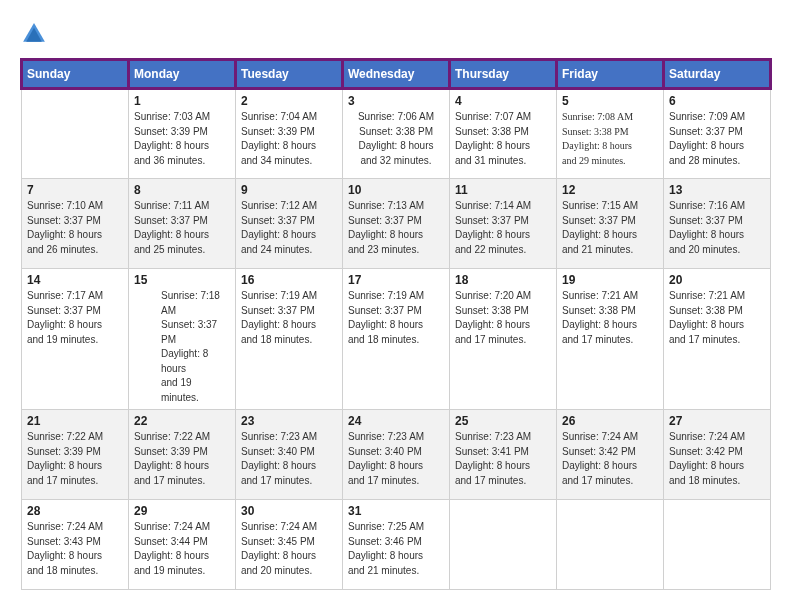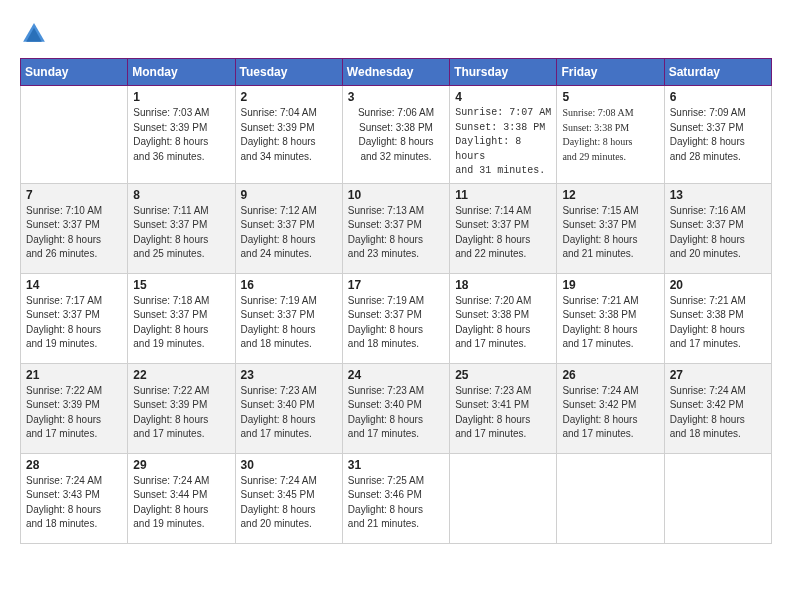--- a/index.html
+++ b/index.html
@@ -50,21 +50,21 @@
       border-collapse: collapse;
       font-size: 11px;
     }
     thead tr th {
       background-color: #4472c4;
       color: #fff;
       padding: 6px 4px;
       text-align: left;
       font-size: 12px;
       font-weight: bold;
-      border: 1px solid #701a75;
+      border: 3px solid #701a75;
     }
     tbody tr td {
       vertical-align: top;
       padding: 4px 5px;
       border: 1px solid #d0d0d0;
       min-height: 80px;
       height: 90px;
       width: 14.28%;
       background: #fff;
     }
@@ -139,21 +139,21 @@
         </td>
         <td>
           <div class="day-number">3</div>
           <div class="day-info" style="white-space: pre-line; text-align: center;">Sunrise: 7:06 AM
 Sunset: 3:38 PM
 Daylight: 8 hours
 and 32 minutes.</div>
         </td>
         <td>
           <div class="day-number">4</div>
-          <div class="day-info" style="white-space: pre-line; font-family: Liberation Mono, monospace;">Sunrise: 7:07 AM
+          <div class="day-info" style="white-space: pre-line;">Sunrise: 7:07 AM
 Sunset: 3:38 PM
 Daylight: 8 hours
 and 31 minutes.</div>
         </td>
         <td>
           <div class="day-number">5</div>
           <div class="day-info" style="white-space: pre-line; font-family: Liberation Serif, serif;">Sunrise: 7:08 AM
 Sunset: 3:38 PM
 Daylight: 8 hours
 and 29 minutes.</div>
@@ -220,21 +220,21 @@
       <tr>
         <td>
           <div class="day-number">14</div>
           <div class="day-info" style="white-space: pre-line;">Sunrise: 7:17 AM
 Sunset: 3:37 PM
 Daylight: 8 hours
 and 19 minutes.</div>
         </td>
         <td>
           <div class="day-number">15</div>
-          <div class="day-info" style="white-space: pre-line;">Sunrise: 7:18 AM
+          <div class="day-info" style="white-space: pre-line; margin-left: 27px;">Sunrise: 7:18 AM
 Sunset: 3:37 PM
 Daylight: 8 hours
 and 19 minutes.</div>
         </td>
         <td>
           <div class="day-number">16</div>
           <div class="day-info" style="white-space: pre-line;">Sunrise: 7:19 AM
 Sunset: 3:37 PM
 Daylight: 8 hours
 and 18 minutes.</div>

